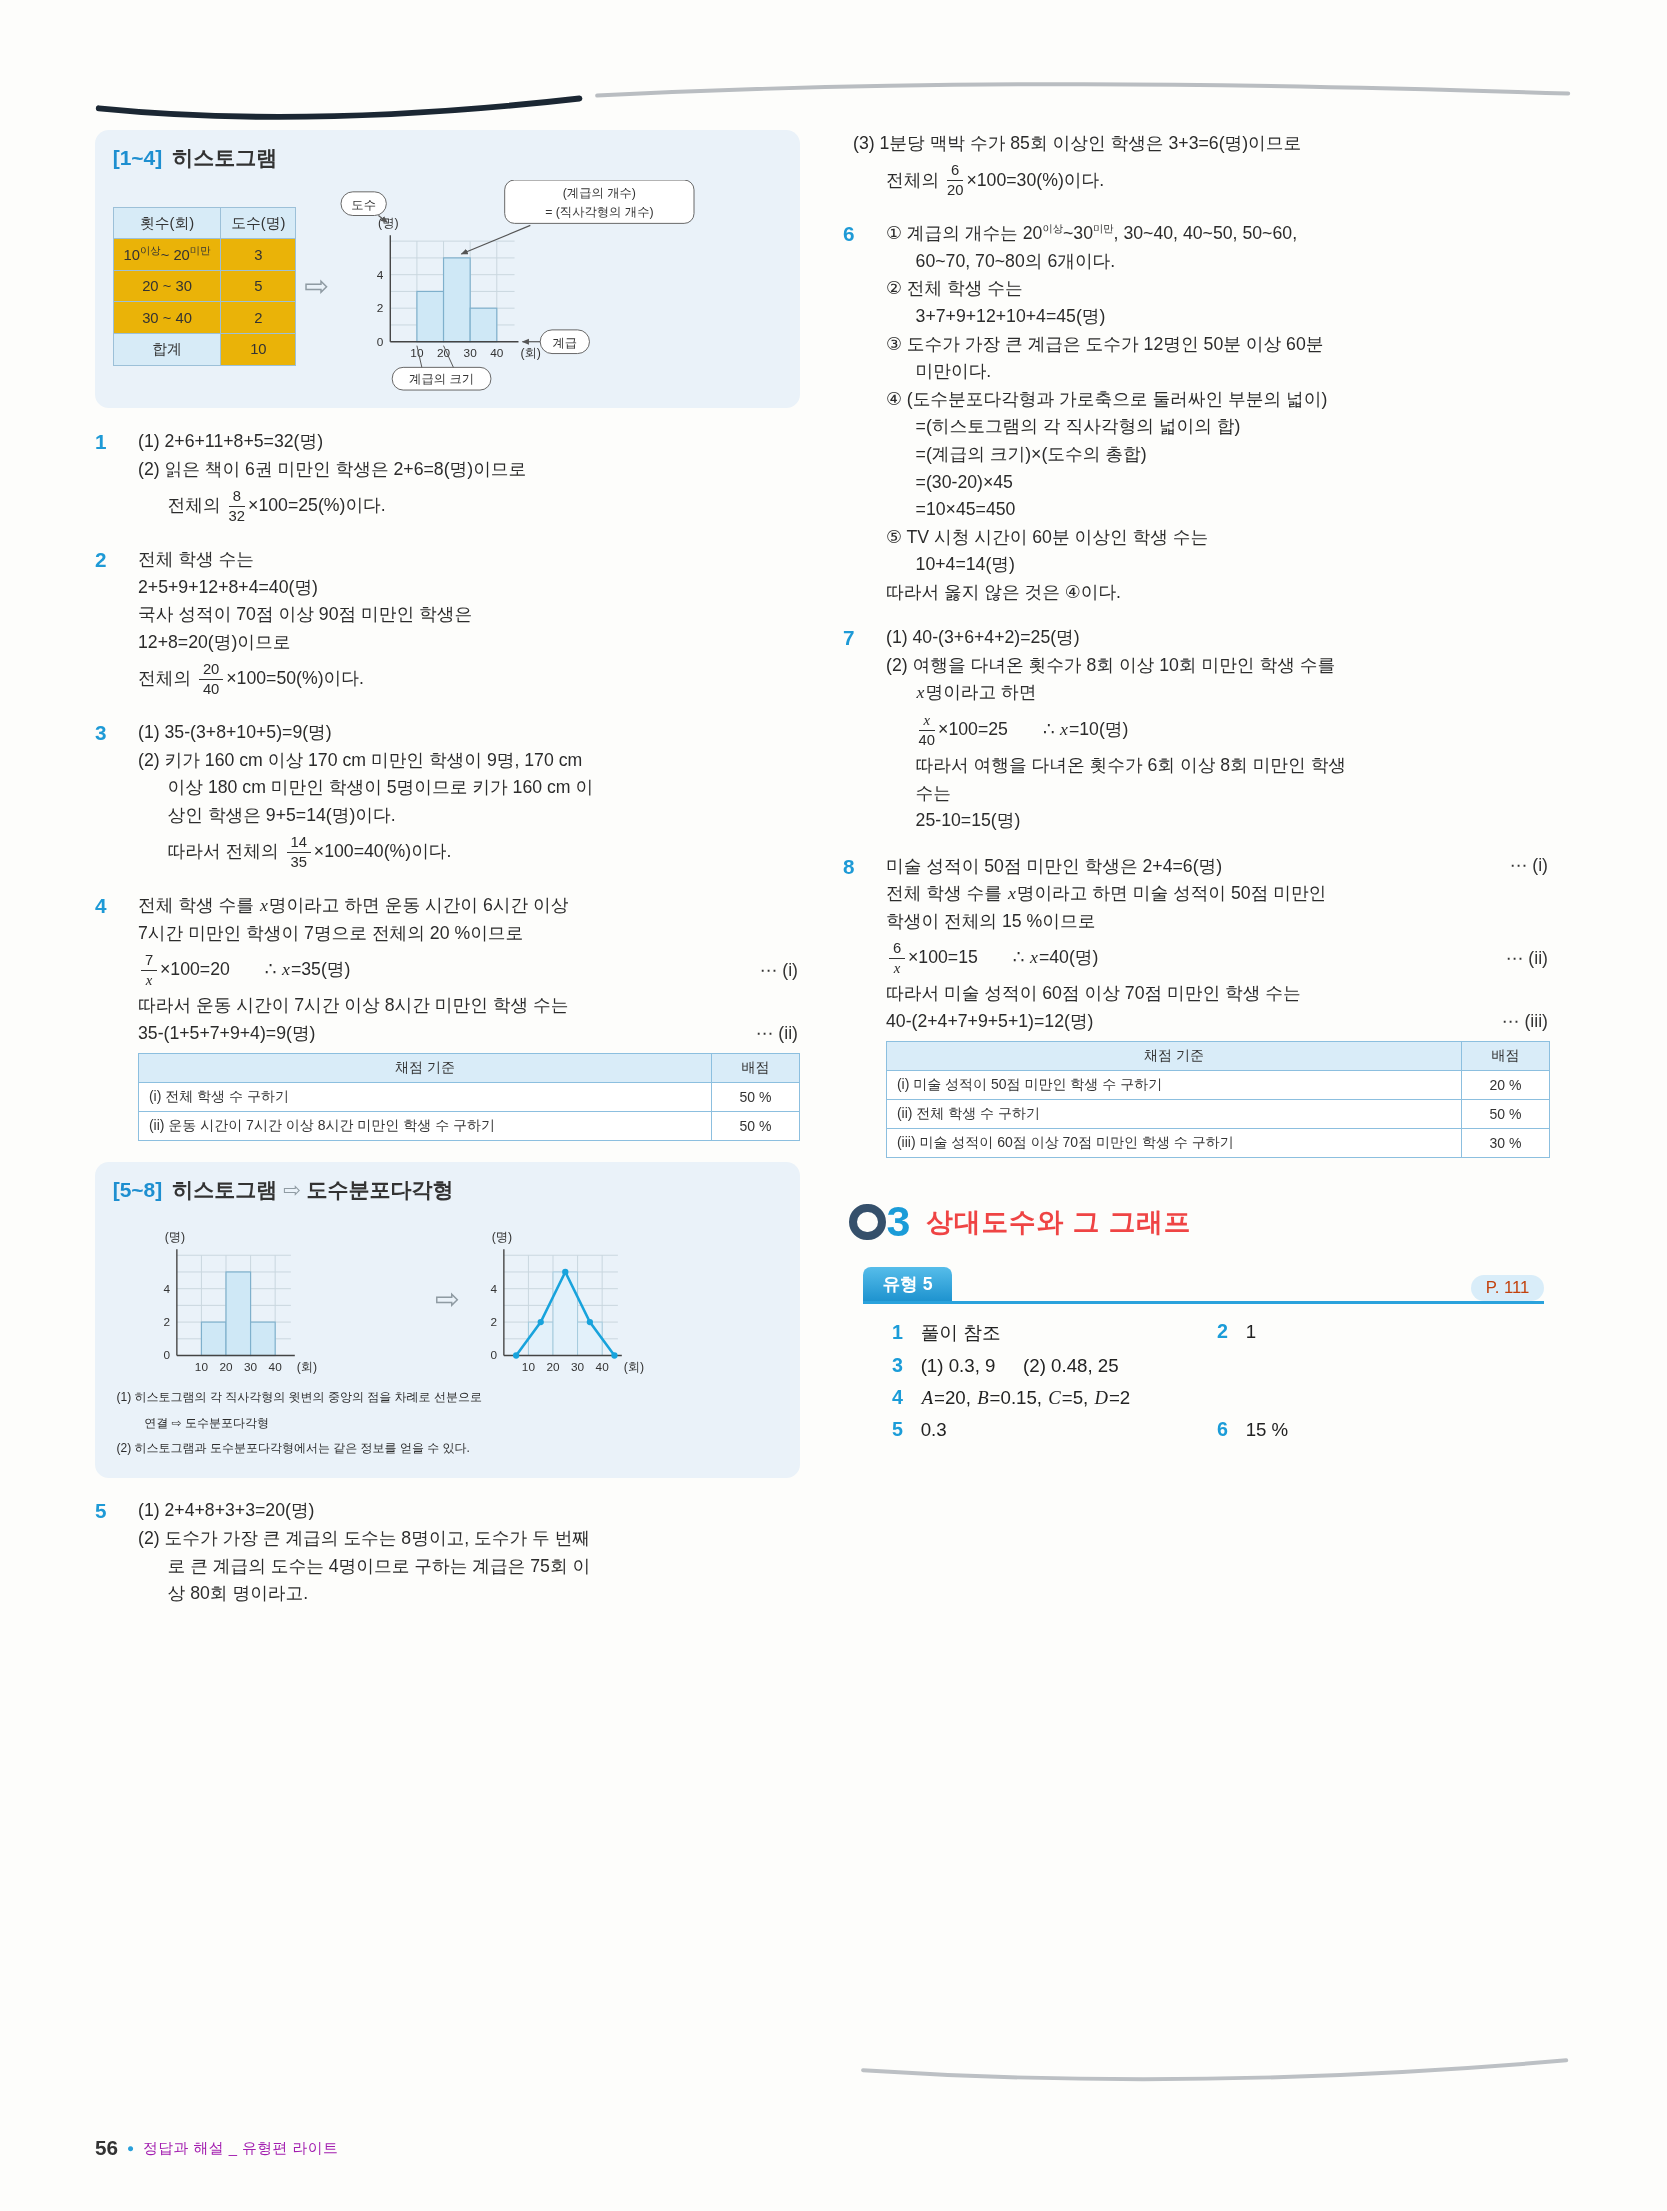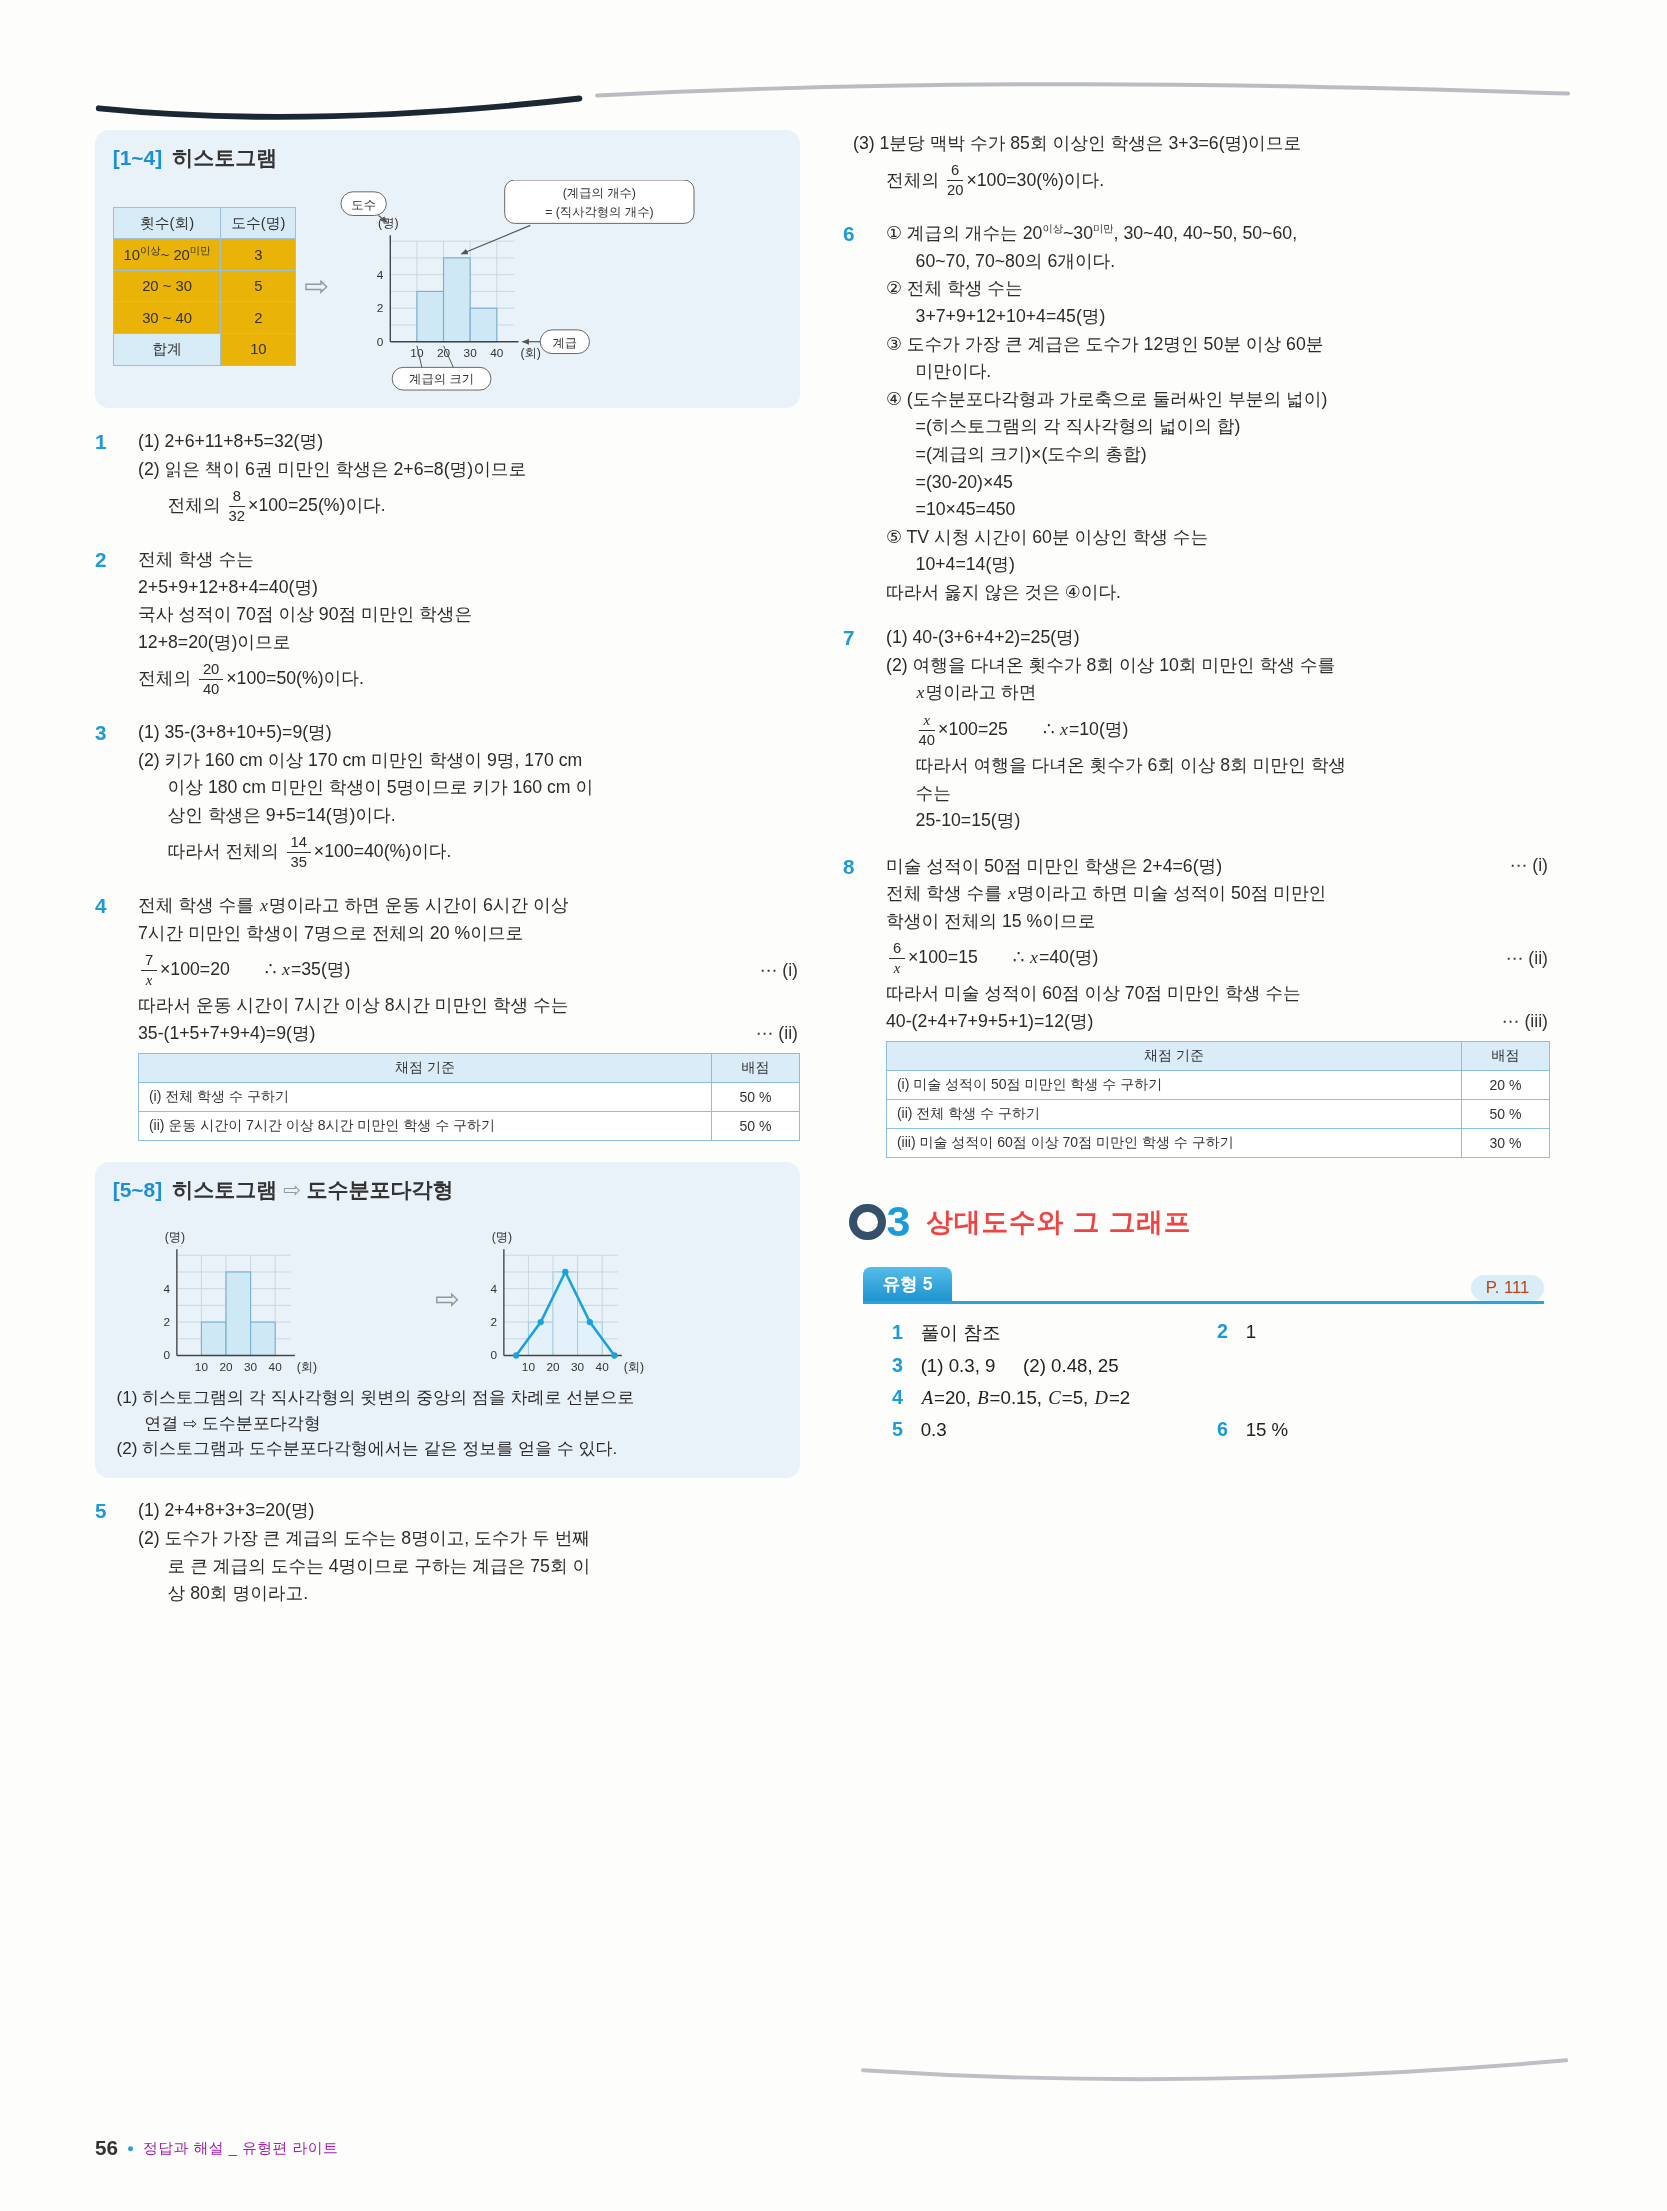--- a/index.html
+++ b/index.html
@@ -46,21 +46,21 @@
   .frac .fn { border-bottom:1px solid #333; padding:0 3.9px 1px; }
   .frac .fd { padding-top:1px; }
 
   
   .gtable { border-collapse:collapse; width:100%; margin:5.9px 0 3.9px; font-size:14px; }
   .gtable th, .gtable td { border:1px solid #8cbfdf; color:#333; }
   .gtable th { background:#d9ecf8; font-weight:normal; padding:4.9px; text-align:center; }
   .gtable td.c1 { padding:4.9px 9.9px; text-align:left; background:#fff; }
   .gtable td.c2 { width:85px; text-align:center; background:#fff; }
 
-  .note { position:relative; font-size:17px; line-height:25.6px; white-space:nowrap; color:#2b2b2b; margin-left:3.9px; }
+  .note { position:relative; font-size:12px; line-height:25.6px; white-space:nowrap; color:#2b2b2b; margin-left:3.9px; }
   .note.ind { padding-left:27.6px; }
 
   
   .sec3 { display:flex; align-items:center; margin:39px 0 23.6px; padding-left:5.9px; }
   .ring { width:20.7px; height:20.7px; border:8.9px solid #35506b; border-radius:50%; display:inline-block; }
   .sec3num { font-size:43px; font-weight:800; color:#1b9cd8; margin-left:1px; line-height:1; }
   .sec3title { font-size:26.6px; font-weight:800; color:#ef4444; margin-left:15.8px; letter-spacing:1px; }
 
   .typerow { display:flex; justify-content:space-between; align-items:flex-end;
              border-bottom:3px solid #2aa2dc; margin:0 5.9px 15.8px 19.7px; }

